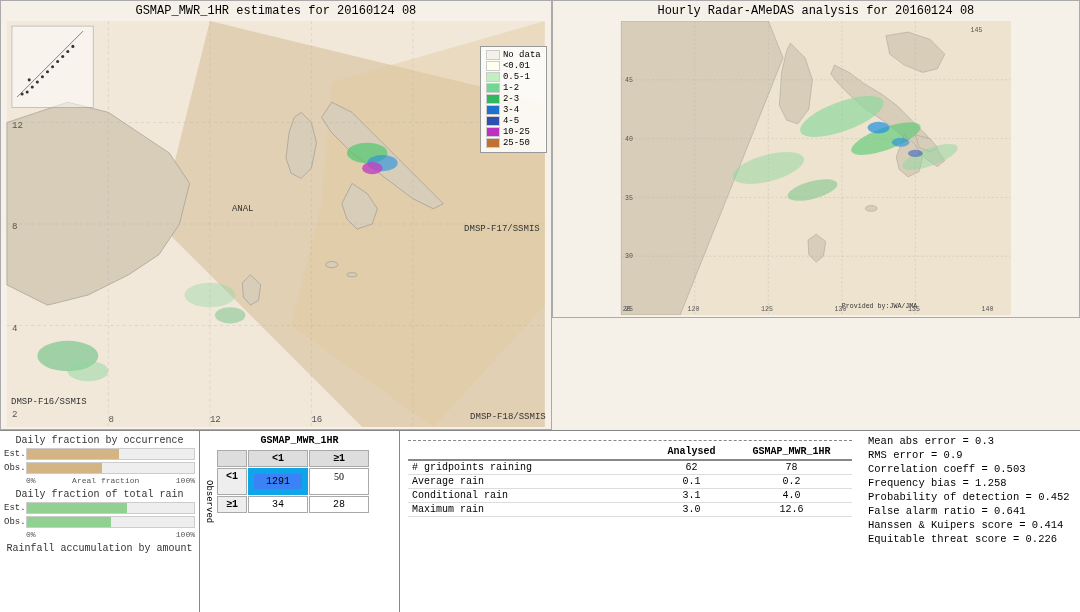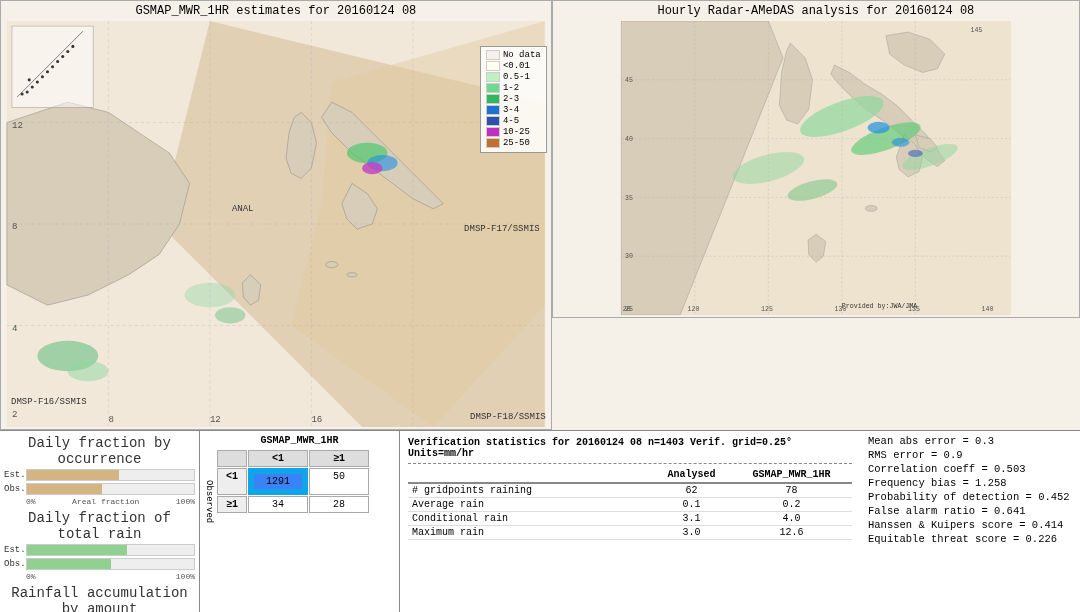--- a/index.html
+++ b/index.html
@@ -76,21 +76,21 @@
     }
     .bottom-right-stats {
       width: 220px;
       padding: 4px 8px;
       font-size: 11px;
     }
     .chart-section {
       margin-bottom: 4px;
     }
     .chart-title {
-      font-size: 14px;
+      font-size: 10px;
       color: #333;
       margin-bottom: 2px;
       text-align: center;
     }
     .bar-row {
       display: flex;
       align-items: center;
       margin-bottom: 2px;
       font-size: 9px;
     }
@@ -424,32 +424,31 @@
         </div>
         <div style="flex:1;">
           <div style="display:grid; grid-template-columns: 30px 60px 60px; gap:1px; font-size:10px;">
 
             <div style="background:#ddd; border:1px solid #aaa; padding:2px; font-size:9px;"></div>
             <div style="background:#ddd; border:1px solid #aaa; padding:2px; text-align:center; font-weight:bold;">&lt;1</div>
             <div style="background:#ddd; border:1px solid #aaa; padding:2px; text-align:center; font-weight:bold;">≥1</div>
 
             <div style="background:#eee; border:1px solid #aaa; padding:2px; text-align:center; font-weight:bold;">&lt;1</div>
             <div style="border:6px solid #0ea5e9; padding:2px; text-align:center; background:#3b82f6;">1291</div>
-            <div style="border:1px solid #aaa; padding:2px; text-align:center; background:#fff;">50</div>
+            <div style="border:1px solid #aaa; padding:2px; text-align:center; background:#fff;font-family:Liberation Serif, serif;">50</div>
 
             <div style="background:#eee; border:1px solid #aaa; padding:2px; text-align:center; font-weight:bold;">≥1</div>
             <div style="border:1px solid #aaa; padding:2px; text-align:center; background:#fff;">34</div>
             <div style="border:1px solid #aaa; padding:2px; text-align:center; background:#fff;">28</div>
           </div>
         </div>
       </div>
     </div>
 
     <div class="bottom-stats">
-      <div class="stats-title">Verification statistics for 20160124 08  n=1403  Verif. grid=0.25°  Units=mm/hr</div>
       <div class="stats-divider"></div>
       <table class="stats-table">
         <thead>
           <tr>
             <th style="text-align:left; width:55%;"></th>
             <th>Analysed</th>
             <th>GSMAP_MWR_1HR</th>
           </tr>
         </thead>
         <tbody id="stats-tbody">

